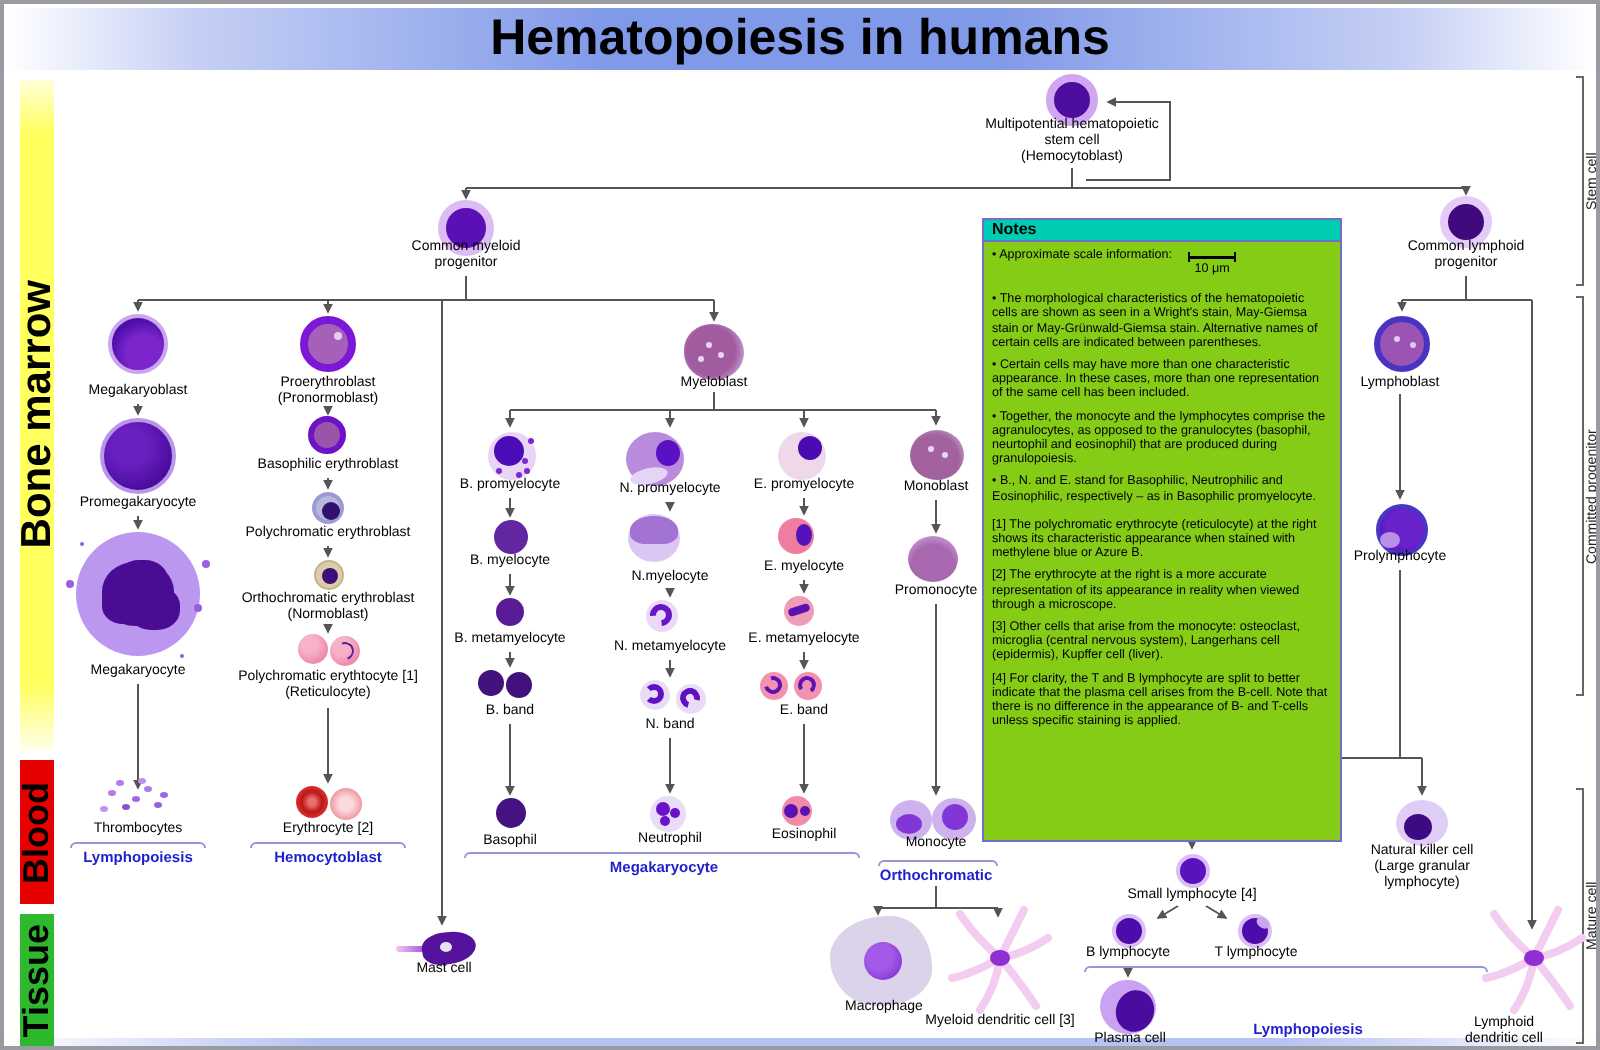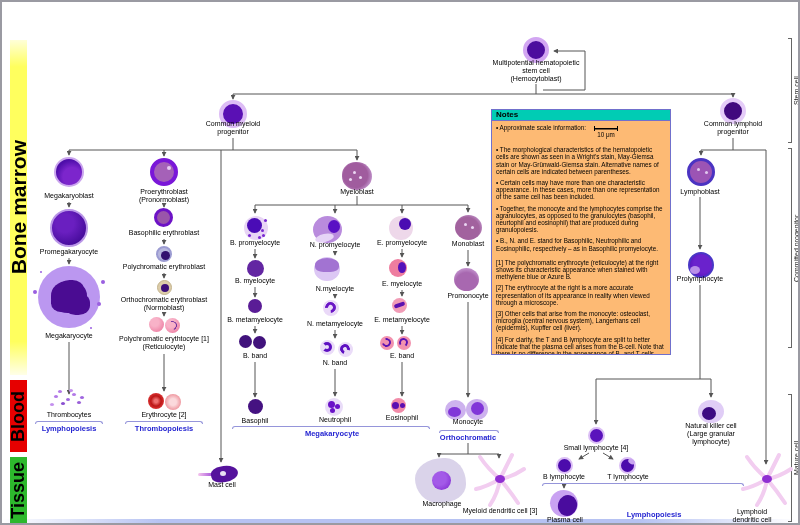--- a/index.html
+++ b/index.html
@@ -23,33 +23,36 @@
   .brace{position:absolute;height:3px;border:1px solid #9595da;border-bottom:none;border-radius:3px 3px 0 0}
   .sbracket{position:absolute;width:4px;border:1px solid #666;border-left:none}
   .slabel{position:absolute;display:flex;align-items:center;justify-content:center;writing-mode:vertical-rl;transform:rotate(180deg);font-size:7px;color:#222;white-space:nowrap}
   .wires{position:absolute;left:0;top:0}
   .c{position:absolute;border-radius:50%}
   .n{position:absolute;border-radius:50%}
   .dendr{position:absolute}
   .spk{background-image:radial-gradient(circle,rgba(52,8,120,.9) .7px,transparent 1.1px);background-size:3px 3px}
   .spkp{background-image:radial-gradient(circle,rgba(200,25,90,.85) .7px,transparent 1.1px);background-size:3px 3px}
   .spkw{background-image:radial-gradient(circle,rgba(255,255,255,.85) .7px,transparent 1.1px);background-size:4px 4px}
-  .notes{position:absolute;left:489px;top:107px;width:180px;height:246px;background:#fdba74;border:1px solid #7070cc;font-size:6.3px;line-height:7.2px;color:#000;overflow:hidden}
+  .notes{position:absolute;left:489px;top:107px;width:180px;height:312px;background:#84cc16;border:1px solid #7070cc;font-size:6.3px;line-height:7.2px;color:#000;overflow:hidden}
   .notes-h{background:#00ccb4;font-weight:bold;font-size:8px;line-height:10px;padding:0 4px;border-bottom:1px solid #7070cc}
   .notes-b{padding:3px 4px}
   .notes-b p{margin:0 0 4px}
   .scalerow{display:flex;align-items:flex-start;gap:8px;margin-bottom:8px}
   .sbar{margin-top:2px;width:24px;height:5px;border-left:1.5px solid #000;border-right:1.5px solid #000;
     background:linear-gradient(#000,#000) center/100% 1.5px no-repeat}
 </style>
 </head>
 <body>
 
 <div class="canvas">
 
+  <div class="titlebar">
+    <span class="title">Hematopoiesis in humans</span>
+  </div>
   <div class="bottombar"></div>
 
   <div class="vband bone">
       <span>Bone marrow</span>
     </div>
   <div class="vband blood">
       <span>Blood</span>
     </div>
   <div class="vband tissue">
       <span>Tissue</span>
@@ -341,21 +344,21 @@
   <div class="lbl" style="left:562px;top:471px">B lymphocyte</div>
   <div class="lbl" style="left:626px;top:471px">T lymphocyte</div>
   <div class="lbl" style="left:709px;top:420px">Natural killer cell
 (Large granular lymphocyte)</div>
   <div class="lbl" style="left:563px;top:514px">Plasma cell</div>
   <div class="lbl" style="left:750px;top:506px">Lymphoid dendritic cell [3]</div>
 
   <div class="brace" style="left:33px;top:419px;width:68px"></div>
   <div class="proc" style="left:67px;top:422px">Lymphopoiesis</div>
   <div class="brace" style="left:123px;top:419px;width:78px"></div>
-  <div class="proc" style="left:162px;top:422px">Thrombopoiesis</div>
+  <div class="proc" style="left:162px;top:422px">Hemocytoblast</div>
   <div class="brace" style="left:230px;top:424px;width:198px"></div>
   <div class="proc" style="left:330px;top:427px">Megakaryocyte</div>
   <div class="brace" style="left:437px;top:428px;width:60px"></div>
   <div class="proc" style="left:466px;top:431px">Orthochromatic</div>
   <div class="brace" style="left:540px;top:481px;width:202px"></div>
   <div class="proc" style="left:652px;top:508px">Lymphopoiesis</div>
 
 </div>
 
 </body></html>

